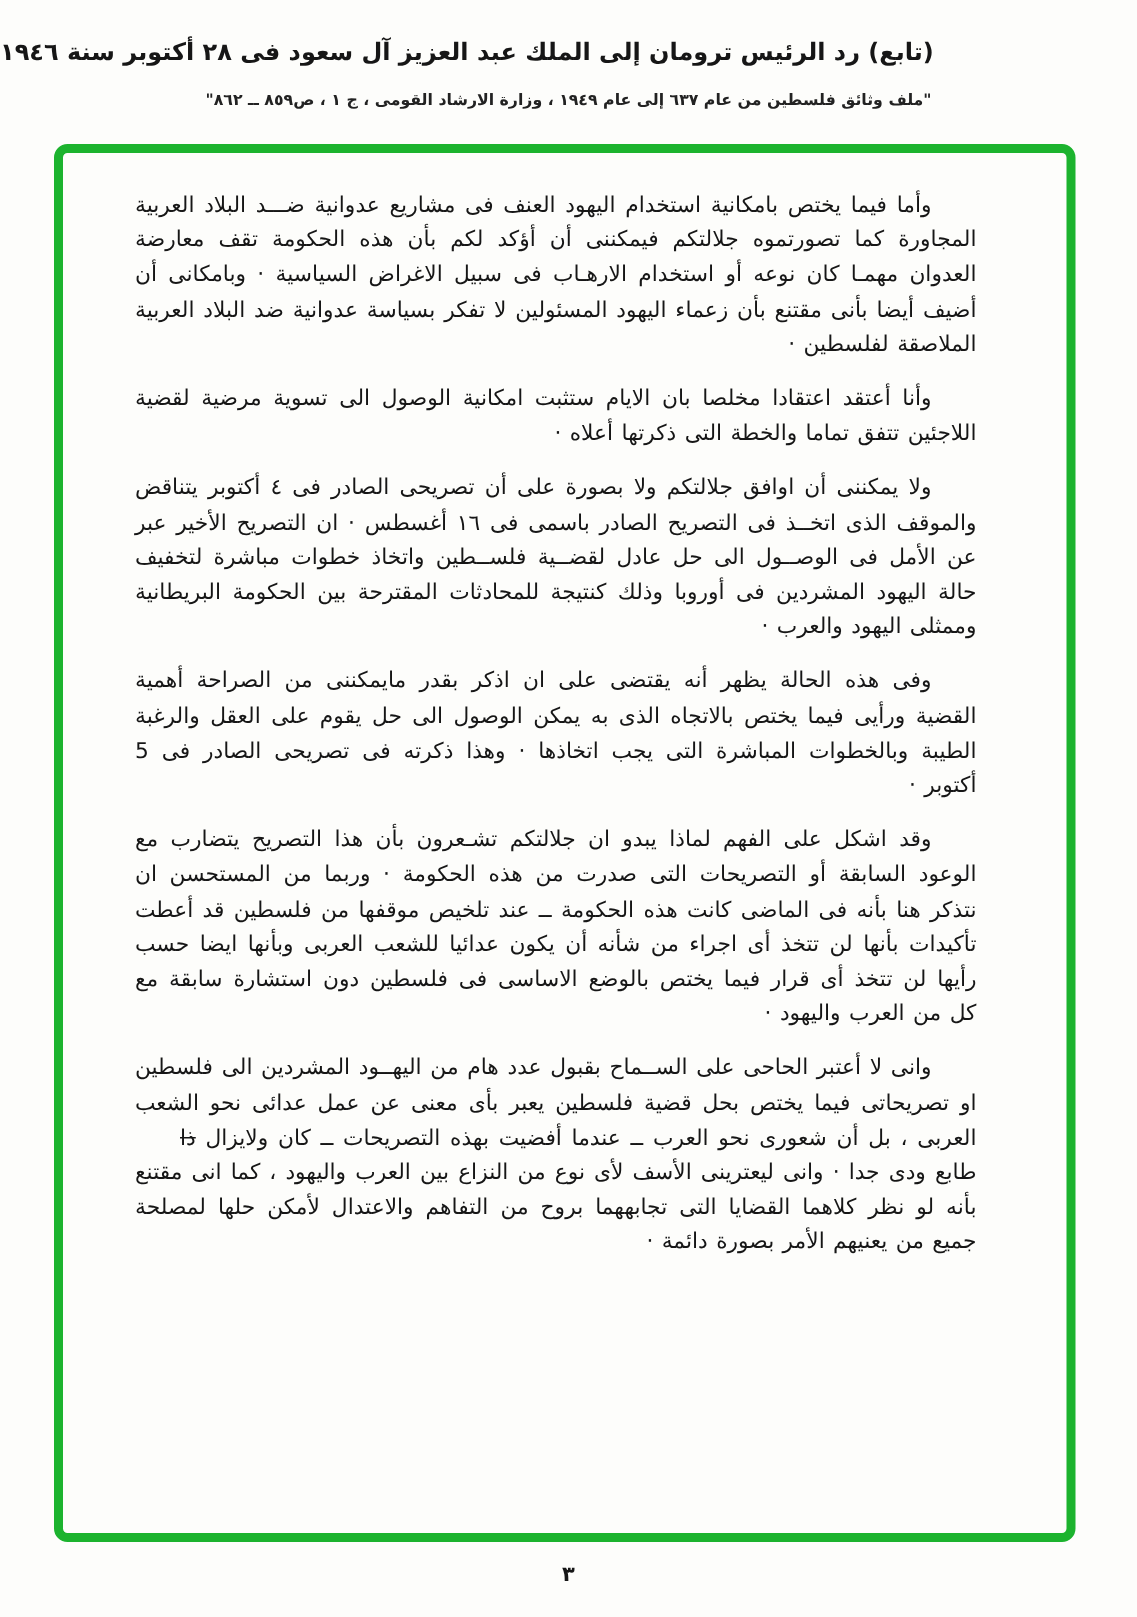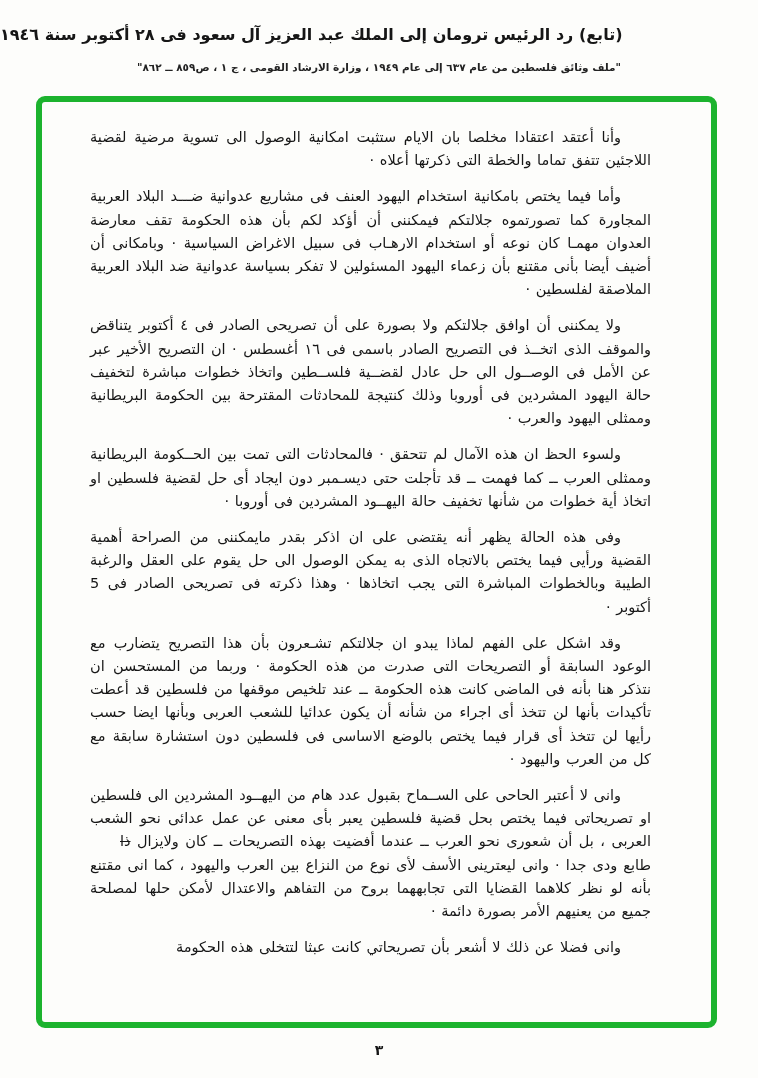--- a/index.html
+++ b/index.html
@@ -86,24 +86,22 @@
 </style>
 </head>
 <body style="--green: #1cb32e; --ink: #161616; --paper: #fdfdfb;">
 
 <div class="doc-title">(تابع) رد الرئيس ترومان إلى الملك عبد العزيز آل سعود فى ٢٨ أكتوبر سنة ١٩٤٦</div>
 
 <div class="doc-subtitle">"ملف وثائق فلسطين من عام ٦٣٧ إلى عام ١٩٤٩ ، وزارة الارشاد القومى ، ج ١ ، ص٨٥٩ ــ ٨٦٢"</div>
 
 <div class="frame">
   <div class="body-text">
+      <div class="para"><span>وأما فيما يختص بامكانية استخدام اليهود العنف فى مشاريع عدوانية ضـــد البلاد العربية المجاورة كما تصورتموه جلالتكم فيمكننى أن أؤكد لكم بأن هذه الحكومة تقف معارضة العدوان مهمـا كان نوعه أو استخدام الارهـاب فى سبيل الاغراض السياسية · وبامكانى أن أضيف أيضا بأنى مقتنع بأن زعماء اليهود المسئولين لا تفكر بسياسة عدوانية ضد البلاد العربية الملاصقة لفلسطين ·</span></div>
       <div class="para"><span>وأنا أعتقد اعتقادا مخلصا بان الايام ستثبت امكانية الوصول الى تسوية مرضية لقضية اللاجئين تتفق تماما والخطة التى ذكرتها أعلاه ·</span></div>
-      <div class="para"><span>وأما فيما يختص بامكانية استخدام اليهود العنف فى مشاريع عدوانية ضـــد البلاد العربية المجاورة كما تصورتموه جلالتكم فيمكننى أن أؤكد لكم بأن هذه الحكومة تقف معارضة العدوان مهمـا كان نوعه أو استخدام الارهـاب فى سبيل الاغراض السياسية · وبامكانى أن أضيف أيضا بأنى مقتنع بأن زعماء اليهود المسئولين لا تفكر بسياسة عدوانية ضد البلاد العربية الملاصقة لفلسطين ·</span></div>
       <div class="para"><span>ولا يمكننى أن اوافق جلالتكم ولا بصورة على أن تصريحى الصادر فى ٤ أكتوبر يتناقض والموقف الذى اتخــذ فى التصريح الصادر باسمى فى ١٦ أغسطس · ان التصريح الأخير عبر عن الأمل فى الوصــول الى حل عادل لقضــية فلســطين واتخاذ خطوات مباشرة لتخفيف حالة اليهود المشردين فى أوروبا وذلك كنتيجة للمحادثات المقترحة بين الحكومة البريطانية وممثلى اليهود والعرب ·</span></div>
-      <div class="para"><span>ولسوء الحظ ان هذه الآمال لم تتحقق · فالمحادثات التى تمت بين الحــكومة البريطانية وممثلى العرب ــ كما فهمت ــ قد تأجلت حتى ديسـمبر دون ايجاد أى حل لقضية فلسطين او اتخاذ أية خطوات من شأنها تخفيف حالة اليهــود المشردين فى أوروبا ·</span></div>
       <div class="para"><span>وفى هذه الحالة يظهر أنه يقتضى على ان اذكر بقدر مايمكننى من الصراحة أهمية القضية ورأيى فيما يختص بالاتجاه الذى به يمكن الوصول الى حل يقوم على العقل والرغبة الطيبة وبالخطوات المباشرة التى يجب اتخاذها · وهذا ذكرته فى تصريحى الصادر فى 5 أكتوبر ·</span></div>
       <div class="para"><span>وقد اشكل على الفهم لماذا يبدو ان جلالتكم تشـعرون بأن هذا التصريح يتضارب مع الوعود السابقة أو التصريحات التى صدرت من هذه الحكومة · وربما من المستحسن ان نتذكر هنا بأنه فى الماضى كانت هذه الحكومة ــ عند تلخيص موقفها من فلسطين قد أعطت تأكيدات بأنها لن تتخذ أى اجراء من شأنه أن يكون عدائيا للشعب العربى وبأنها ايضا حسب رأيها لن تتخذ أى قرار فيما يختص بالوضع الاساسى فى فلسطين دون استشارة سابقة مع كل من العرب واليهود ·</span></div>
       <div class="para"><span>وانى لا أعتبر الحاحى على الســماح بقبول عدد هام من اليهــود المشردين الى فلسطين او تصريحاتى فيما يختص بحل قضية فلسطين يعبر بأى معنى عن عمل عدائى نحو الشعب العربى ، بل أن شعورى نحو العرب ــ عندما أفضيت بهذه التصريحات ــ كان ولايزال </span><span class="strike">ذا</span><span> طابع ودى جدا · وانى ليعترينى الأسف لأى نوع من النزاع بين العرب واليهود ، كما انى مقتنع بأنه لو نظر كلاهما القضايا التى تجابههما بروح من التفاهم والاعتدال لأمكن حلها لمصلحة جميع من يعنيهم الأمر بصورة دائمة ·</span></div>
-      <div class="para"><span>وانى فضلا عن ذلك لا أشعر بأن تصريحاتي كانت عبثا لتتخلى هذه الحكومة</span></div>
     </div>
 </div>
 
 <div class="page-num">٣</div>
 
 </body></html>

